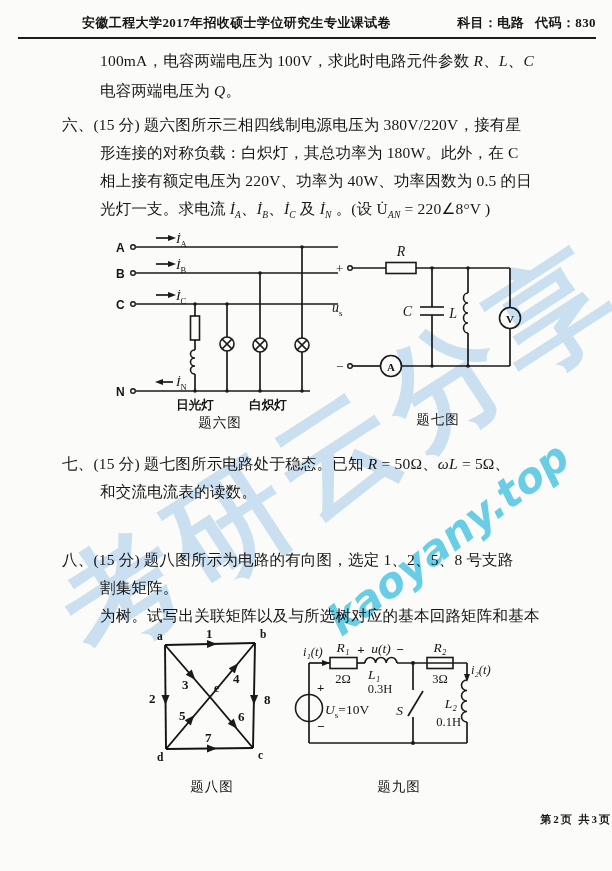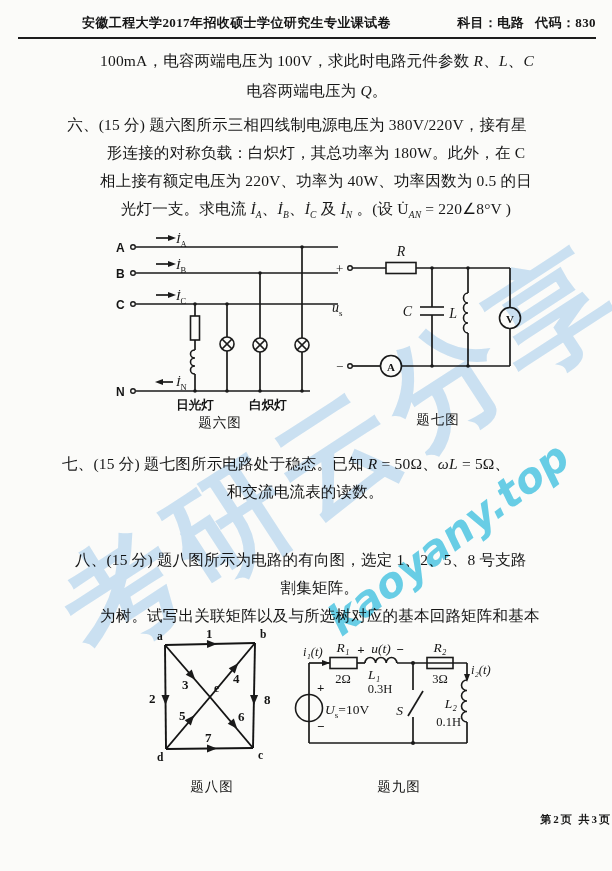--- a/index.html
+++ b/index.html
@@ -2,21 +2,21 @@
 <html><head>
 <meta charset="utf-8">
 <style>
   html,body{margin:0;padding:0;}
   body{
     width:612px;height:871px;position:relative;overflow:hidden;
     background:#fbfbf9;color:#161616;
     font-family:"Liberation Serif",serif;
   }
   .abs{position:absolute;}
-  .line{white-space:nowrap;font-size:15.5px;letter-spacing:.2px;line-height:28px;height:28px;text-align:center;}
+  .line{white-space:nowrap;font-size:15.5px;letter-spacing:.2px;line-height:28px;height:28px;}
   .intro .line{line-height:30px;height:30px;}
   .q .cont{padding-left:38px;}
   .it{font-style:italic;}
   sub{font-size:9.5px;font-style:italic;}
   #header{
     position:absolute;left:18px;right:16px;top:14px;
     border-bottom:2px solid #1d1d1d;padding-bottom:5px;
     display:flex;justify-content:space-between;align-items:flex-end;
     font-size:13px;font-weight:bold;letter-spacing:.4px;
   }

